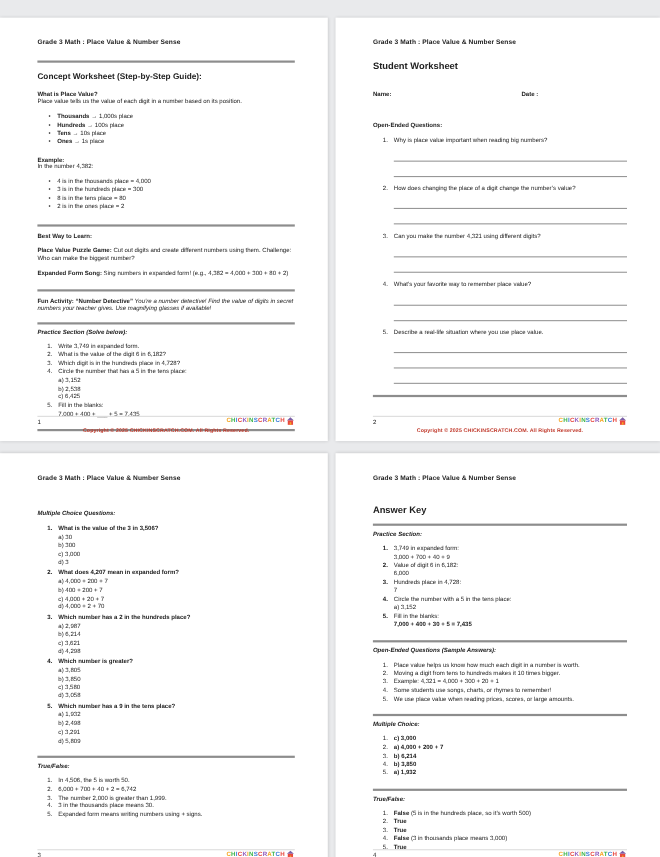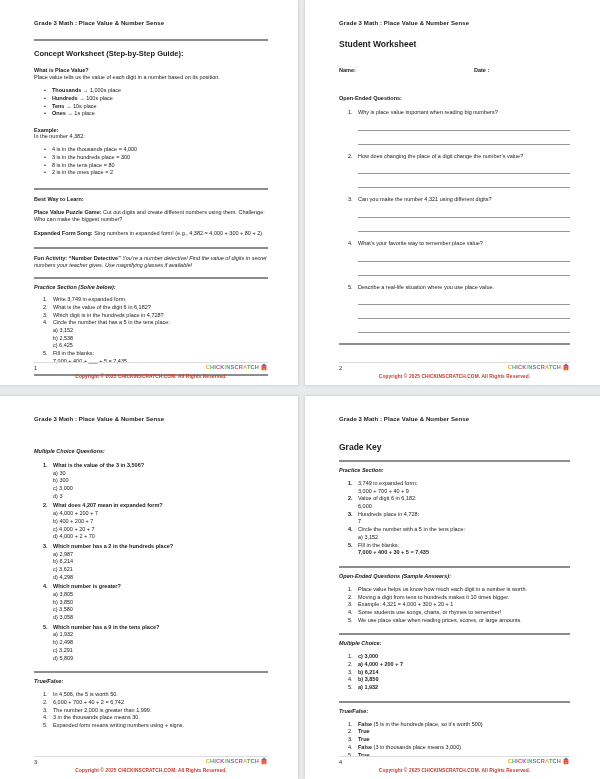--- a/index.html
+++ b/index.html
@@ -1,21 +1,21 @@
 <!DOCTYPE html>
 <html><head>
 <meta charset="utf-8">
 <style>
   html,body{margin:0;padding:0;}
   body{
     width:600px;height:779px;position:relative;
     background:#e9eaec;
     font-family:"Liberation Sans",sans-serif;color:#212121;
   }
-  .page{position:absolute;background:#ffffff;box-shadow:0 0 3px rgba(0,0,0,.18);overflow:hidden;}
+  .page{position:absolute;background:#ffffff;box-shadow:0 0 3px rgba(0,0,0,.18);overflow:hidden;margin-top:16px;}
   #page1{left:0;top:0;width:298px;height:385px;}
   #page2{left:305px;top:0;width:295px;height:385px;}
   #page3{left:0;top:396px;width:298px;height:383px;}
   #page4{left:305px;top:396px;width:295px;height:383px;}
   .content{padding:20px 30px 0 34px;}
   .doc-header{font-size:6px;font-weight:bold;letter-spacing:.1px;}
   .rule{border:none;border-top:2px solid #8d8d8d;height:0;}
   .h-title{font-size:7.5px;font-weight:bold;}
   .big-title{font-size:8.5px;font-weight:bold;}
   .h3{font-size:5.5px;font-weight:bold;}
@@ -294,21 +294,21 @@
           </svg>
       </span>
     </div>
     <div class="copyright">Copyright © 2025 CHICKINSCRATCH.COM. All Rights Reserved.</div>
   </div>
 </div>
 
 <div class="page" id="page4">
   <div class="content">
     <div class="doc-header">Grade 3 Math : Place Value &amp; Number Sense</div>
-    <div class="big-title mt20">Grade Key</div>
+    <div class="big-title mt20">Answer Key</div>
     <div class="rule mt8"></div>
     <div class="bi mt5">Practice Section:</div>
     <div class="nlist mt7">
       <div class="nitem">
           <span class="nnum b">1.</span>
         <span class="ntext">
             <div>3,749 in expanded form:</div>
             <div>3,000 + 700 + 40 + 9</div>
           </span>
         </div>

